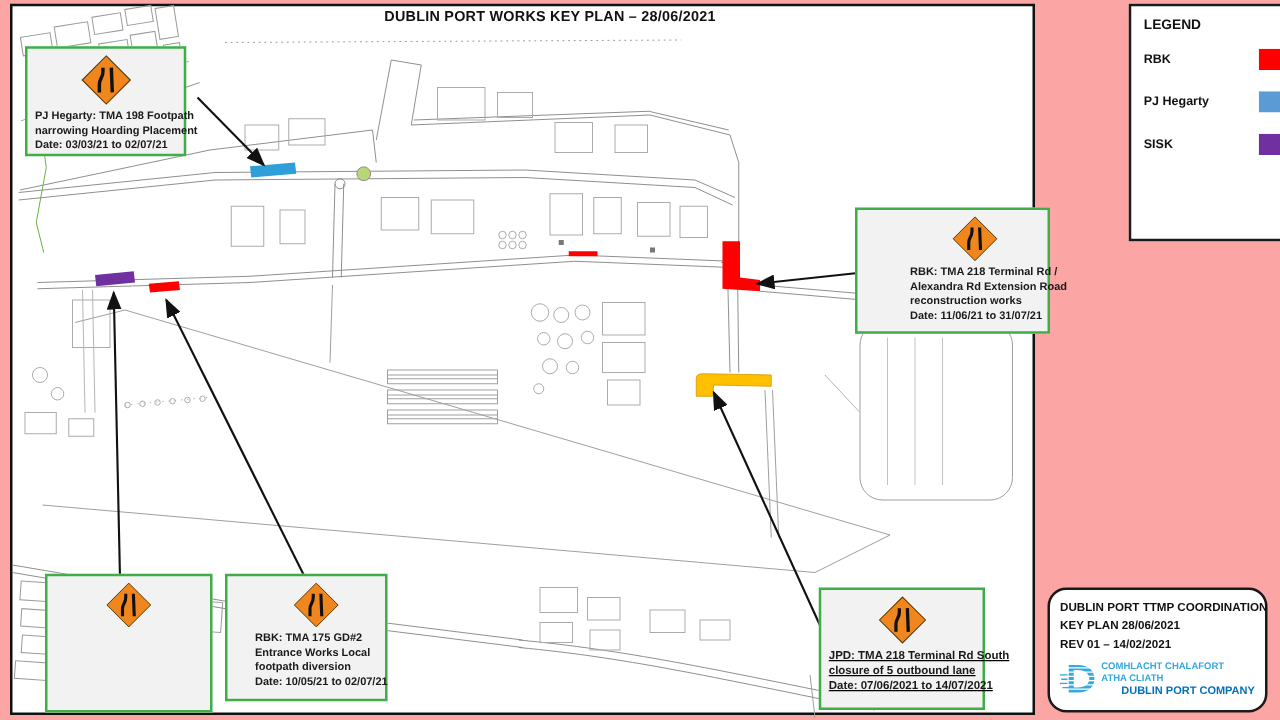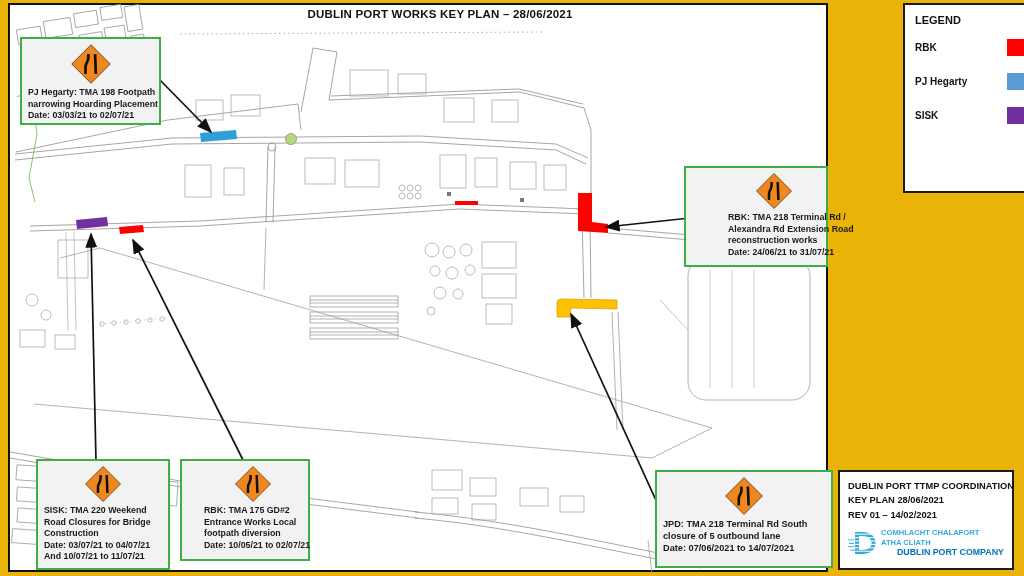--- a/index.html
+++ b/index.html
@@ -1,42 +1,42 @@
 <!DOCTYPE html>
 <html><head>
 <meta charset="utf-8">
 <style>
   * { margin:0; padding:0; box-sizing:border-box; }
   html,body { width:1024px; height:576px; background:#fff; font-family:"Liberation Sans", sans-serif; }
-  #stage { position:relative; width:1024px; height:576px; overflow:hidden; background:#eab308; }
+  #stage { position:relative; width:1024px; height:576px; overflow:hidden; background:#fca5a5; }
   #map-svg { position:absolute; left:0; top:0; }
 
   .map-title { position:absolute; left:240px; top:8px; width:400px; text-align:center;
     font-size:11.5px; font-weight:bold; color:#111; letter-spacing:.2px; }
 
   .callout { position:absolute; background:#f2f2f2; border:2px solid #3fae49;
     display:flex; flex-direction:column; align-items:center; padding:3px 4px 2px 4px; }
   .callout .sign { flex:0 0 auto; margin-bottom:1px; }
   .co-lines { width:100%; font-size:8.8px; font-weight:bold; color:#1a1a1a; line-height:1.32;
     text-align:left; padding-left:2px; white-space:nowrap; }
-  #co-0 { left:20px;  top:37px;  width:141px; height:88px; }
-  #co-1 { left:684px; top:166px; width:144px; height:101px;padding-left:40px; }
+  #co-0 { left:20px;  top:37px;  width:129px; height:88px; }
+  #co-1 { left:684px; top:166px; width:156px; height:101px;padding-left:40px; }
   #co-2 { left:36px;  top:459px; width:134px; height:111px; }
   #co-3 { left:180px; top:459px; width:130px; height:102px;padding-left:20px; }
-  #co-4 { left:655px; top:470px; width:178px; height:98px; }
+  #co-4 { left:655px; top:470px; width:133px; height:98px;text-decoration:underline; }
   #co-4 .co-lines { font-size:9.2px; }
 
   .panel { position:absolute; background:#fff; border:2px solid #1a1a1a; }
   #legend-box { left:859px; top:3px; width:176px; height:190px; padding:9px 10px;margin-left:44px; }
   .legend-heading { font-size:11px; font-weight:bold; color:#111; margin-bottom:13px; }
   .legend-row { display:flex; align-items:center; justify-content:space-between; margin-bottom:17px; }
   .legend-label { font-size:10px; font-weight:bold; color:#111; }
   .legend-sw { line-height:0; margin-right:6px; }
 
-  #title-block { left:838px; top:470px; width:176px; height:100px; padding:7px 8px 4px 8px; }
+  #title-block { left:838px; top:470px; width:176px; height:100px; padding:7px 8px 4px 8px;border-radius:15px; }
   .tb-line { font-size:9.3px; font-weight:bold; color:#111; line-height:1.55; white-space:nowrap; }
   .logo-row { display:flex; align-items:flex-start; margin-top:6px; }
   .logo-text { margin-left:3px; }
   .logo-irish { font-size:7.6px; font-weight:bold; color:#35a8dc; line-height:1.25; white-space:nowrap; }
   .logo-english { font-size:8.8px; font-weight:bold; color:#0072bc; line-height:1.3; white-space:nowrap;margin-left:16px; }
 </style>
 </head>
 <body>
 
 <div id="stage">
@@ -240,37 +240,30 @@
   <div class="callout" id="co-1">
     <svg class="sign" width="40" height="40" viewBox="0 0 40 40">
       <polygon points="20,2.5 37.5,20 20,37.5 2.5,20" stroke="#5a3a08" stroke-width="0.8" fill="#F0861E"></polygon>
       <path d="M15,29 L15,23 C15,19 17.6,18.5 17.6,14 L17.6,11" stroke="#111" stroke-width="2.5" fill="none"></path>
       <path d="M24.4,29 L23.7,11" stroke="#111" stroke-width="2.5" fill="none"></path>
     </svg>
     <div class="co-lines">
       <div>RBK: TMA 218 Terminal Rd /</div>
       <div>Alexandra Rd Extension Road</div>
       <div>reconstruction works</div>
-      <div>Date: 24/06/21 to 31/07/21</div>
+      <div>Date: 11/06/21 to 31/07/21</div>
     </div>
   </div>
 
   <div class="callout" id="co-2">
     <svg class="sign" width="40" height="40" viewBox="0 0 40 40">
       <polygon points="20,2.5 37.5,20 20,37.5 2.5,20" stroke="#5a3a08" stroke-width="0.8" fill="#F0861E"></polygon>
       <path d="M15,29 L15,23 C15,19 17.6,18.5 17.6,14 L17.6,11" stroke="#111" stroke-width="2.5" fill="none"></path>
       <path d="M24.4,29 L23.7,11" stroke="#111" stroke-width="2.5" fill="none"></path>
     </svg>
-    <div class="co-lines">
-      <div>SISK: TMA 220 Weekend</div>
-      <div>Road Closures for Bridge</div>
-      <div>Construction</div>
-      <div>Date: 03/07/21 to 04/07/21</div>
-      <div>And  10/07/21 to 11/07/21</div>
-    </div>
   </div>
 
   <div class="callout" id="co-3">
     <svg class="sign" width="40" height="40" viewBox="0 0 40 40">
       <polygon points="20,2.5 37.5,20 20,37.5 2.5,20" stroke="#5a3a08" stroke-width="0.8" fill="#F0861E"></polygon>
       <path d="M15,29 L15,23 C15,19 17.6,18.5 17.6,14 L17.6,11" stroke="#111" stroke-width="2.5" fill="none"></path>
       <path d="M24.4,29 L23.7,11" stroke="#111" stroke-width="2.5" fill="none"></path>
     </svg>
     <div class="co-lines">
       <div>RBK: TMA 175 GD#2</div>

